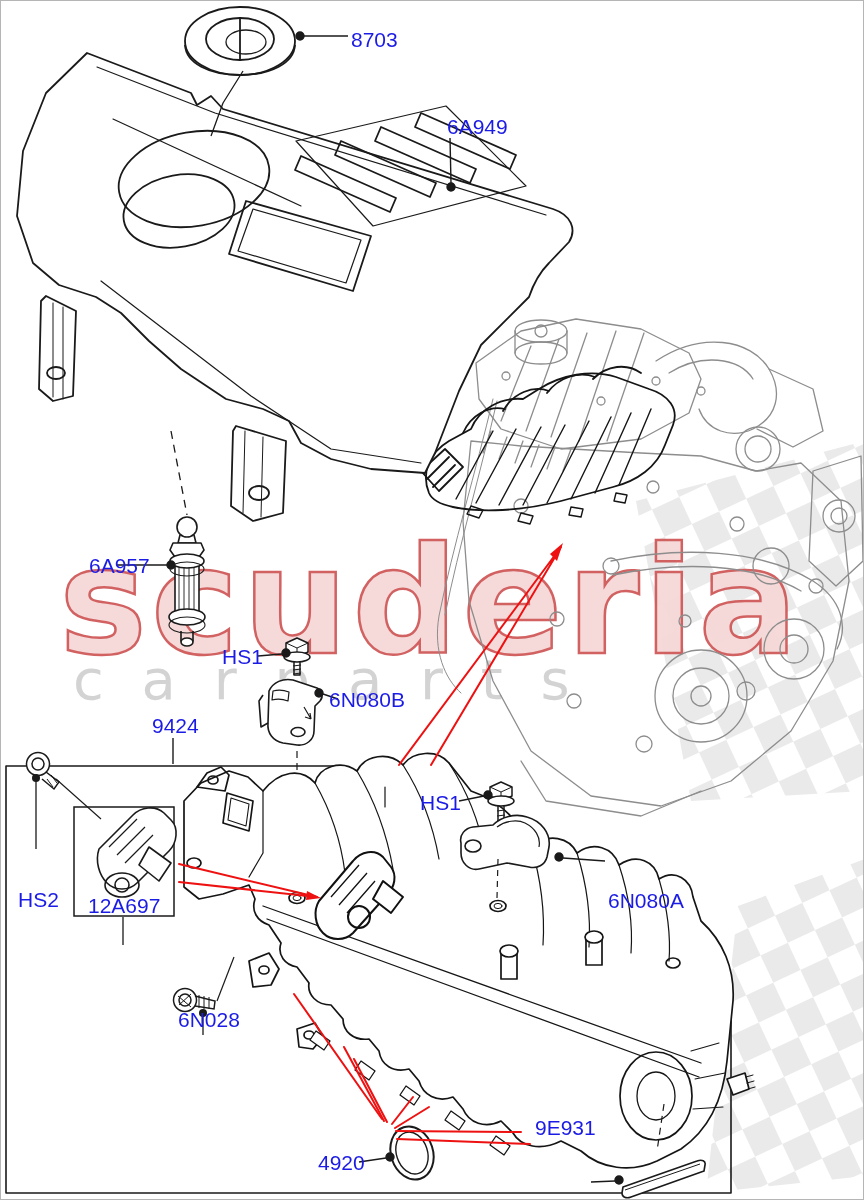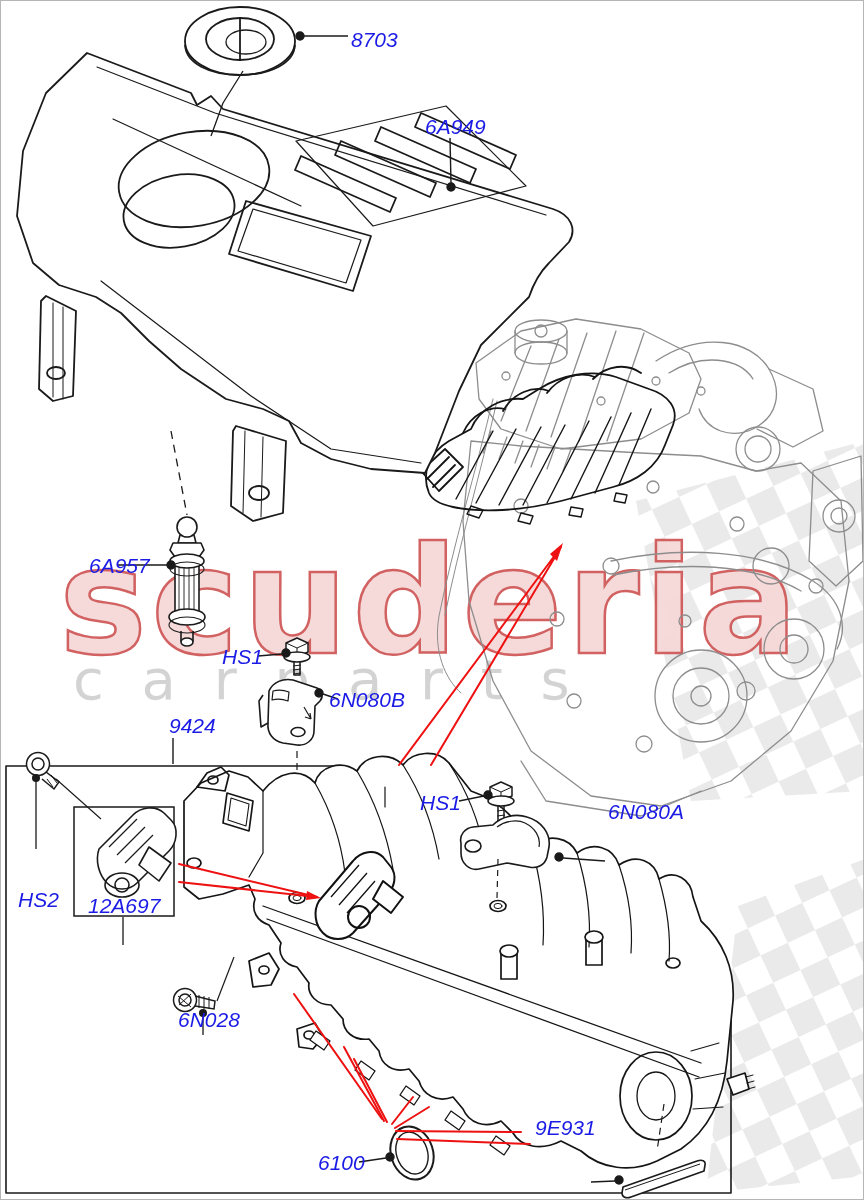--- a/index.html
+++ b/index.html
@@ -14,21 +14,20 @@
   }
   .stage svg{position:absolute;left:0;top:0;}
   .plabel{
     position:absolute;
     color:#1b1be6;
     font-size:21px;
     line-height:1;
     font-family:"Liberation Sans", sans-serif;
     white-space:nowrap;
     cursor:pointer;
-    font-style:italic;
   }
 </style>
 </head>
 <body>
 
 <div class="stage">
 <svg width="864" height="1200" viewBox="0 0 864 1200" xmlns="http://www.w3.org/2000/svg">
 
   <g>
     <defs>
@@ -321,25 +320,25 @@
     <circle cx="558" cy="856" r="4"></circle>
         <path d="M 562,857 L 604,860" fill="none"></path>
     <circle cx="389" cy="1156" r="4"></circle>
         <path d="M 358,1161 L 385,1157" fill="none"></path>
     <circle cx="618" cy="1179" r="4"></circle>
         <path d="M 590,1181 L 614,1180" fill="none"></path>
   </g>
 </svg>
 
   <span class="plabel" style="left:350px;top:28px">8703</span>
-  <span class="plabel" style="left:424px;top:115px">6A949</span>
+  <span class="plabel" style="left:446px;top:115px">6A949</span>
   <span class="plabel" style="left:88px;top:554px">6A957</span>
   <span class="plabel" style="left:221px;top:645px">HS1</span>
   <span class="plabel" style="left:328px;top:688px">6N080B</span>
-  <span class="plabel" style="left:168px;top:714px">9424</span>
+  <span class="plabel" style="left:151px;top:714px">9424</span>
   <span class="plabel" style="left:17px;top:888px">HS2</span>
   <span class="plabel" style="left:87px;top:894px">12A697</span>
   <span class="plabel" style="left:177px;top:1008px">6N028</span>
   <span class="plabel" style="left:419px;top:791px">HS1</span>
-  <span class="plabel" style="left:607px;top:800px">6N080A</span>
-  <span class="plabel" style="left:317px;top:1151px">6100</span>
+  <span class="plabel" style="left:607px;top:889px">6N080A</span>
+  <span class="plabel" style="left:317px;top:1151px">4920</span>
   <span class="plabel" style="left:534px;top:1116px">9E931</span>
 </div>
 
 </body></html>

